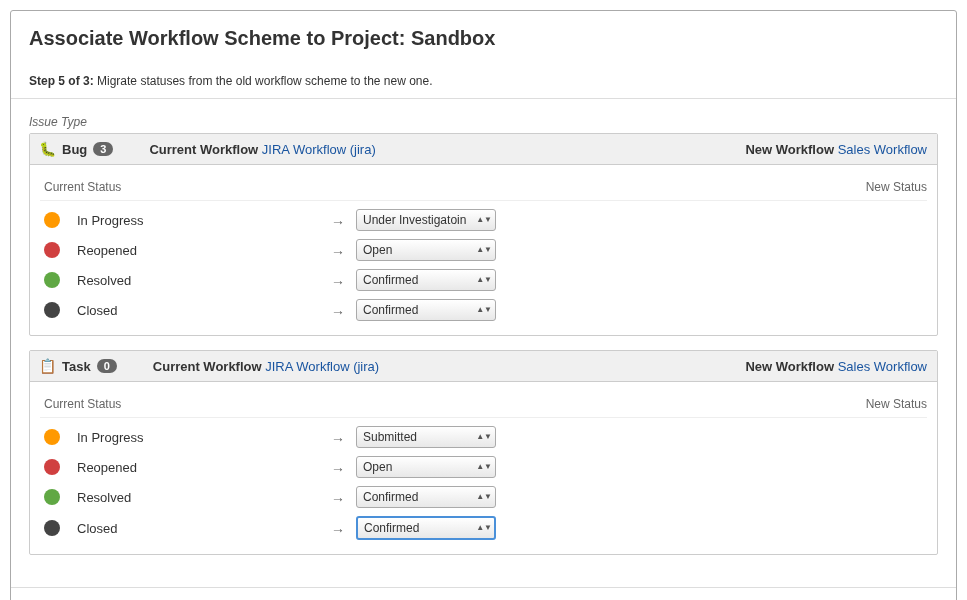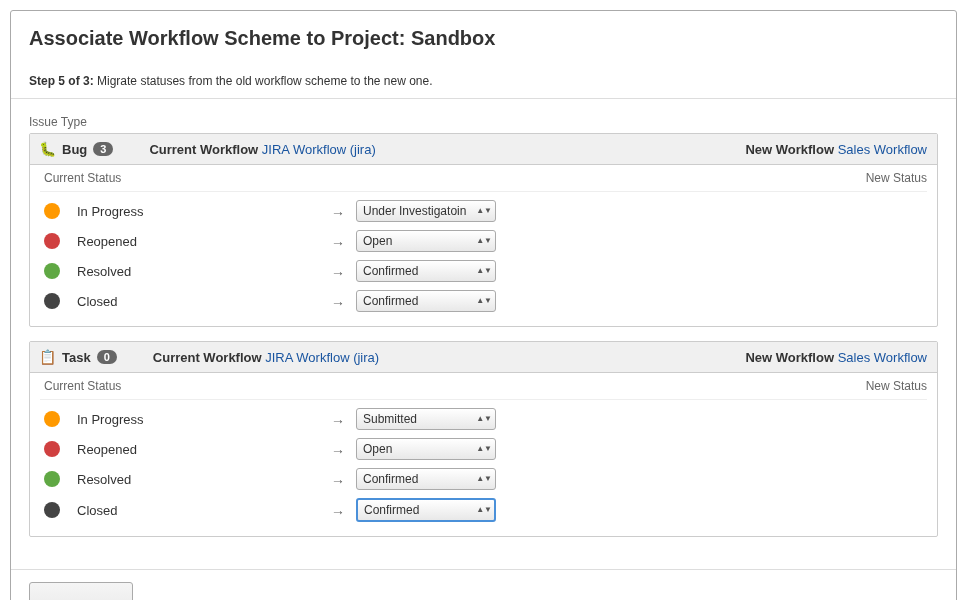--- a/index.html
+++ b/index.html
@@ -35,20 +35,21 @@
     .dialog-subtitle strong {
       font-weight: bold;
     }
     .dialog-body {
       padding: 10px 18px 18px 18px;
     }
     .issue-type-header-label {
       font-size: 12px;
       color: #666;
       padding: 6px 0 4px 0;
+      font-style: italic;
     }
     .section {
       border: 1px solid #ccc;
       margin-bottom: 14px;
       border-radius: 2px;
     }
     .section-header {
       background: #f0f0f0;
       border-bottom: 1px solid #ccc;
       padding: 7px 10px;
@@ -86,21 +87,21 @@
       color: #333;
     }
     .workflow-new span.label-bold {
       font-weight: bold;
     }
     .workflow-new span.link-blue {
       color: #1a55a0;
     }
     .statuses-table {
       width: 100%;
-      padding: 2px 10px 10px 10px;
+      padding: 11px 10px 10px 10px;
     }
     .statuses-col-header {
       display: flex;
       padding: 4px 0 6px 0;
       border-bottom: 1px solid #eee;
       margin-bottom: 4px;
     }
     .col-current-status {
       width: 280px;
       font-size: 12px;

